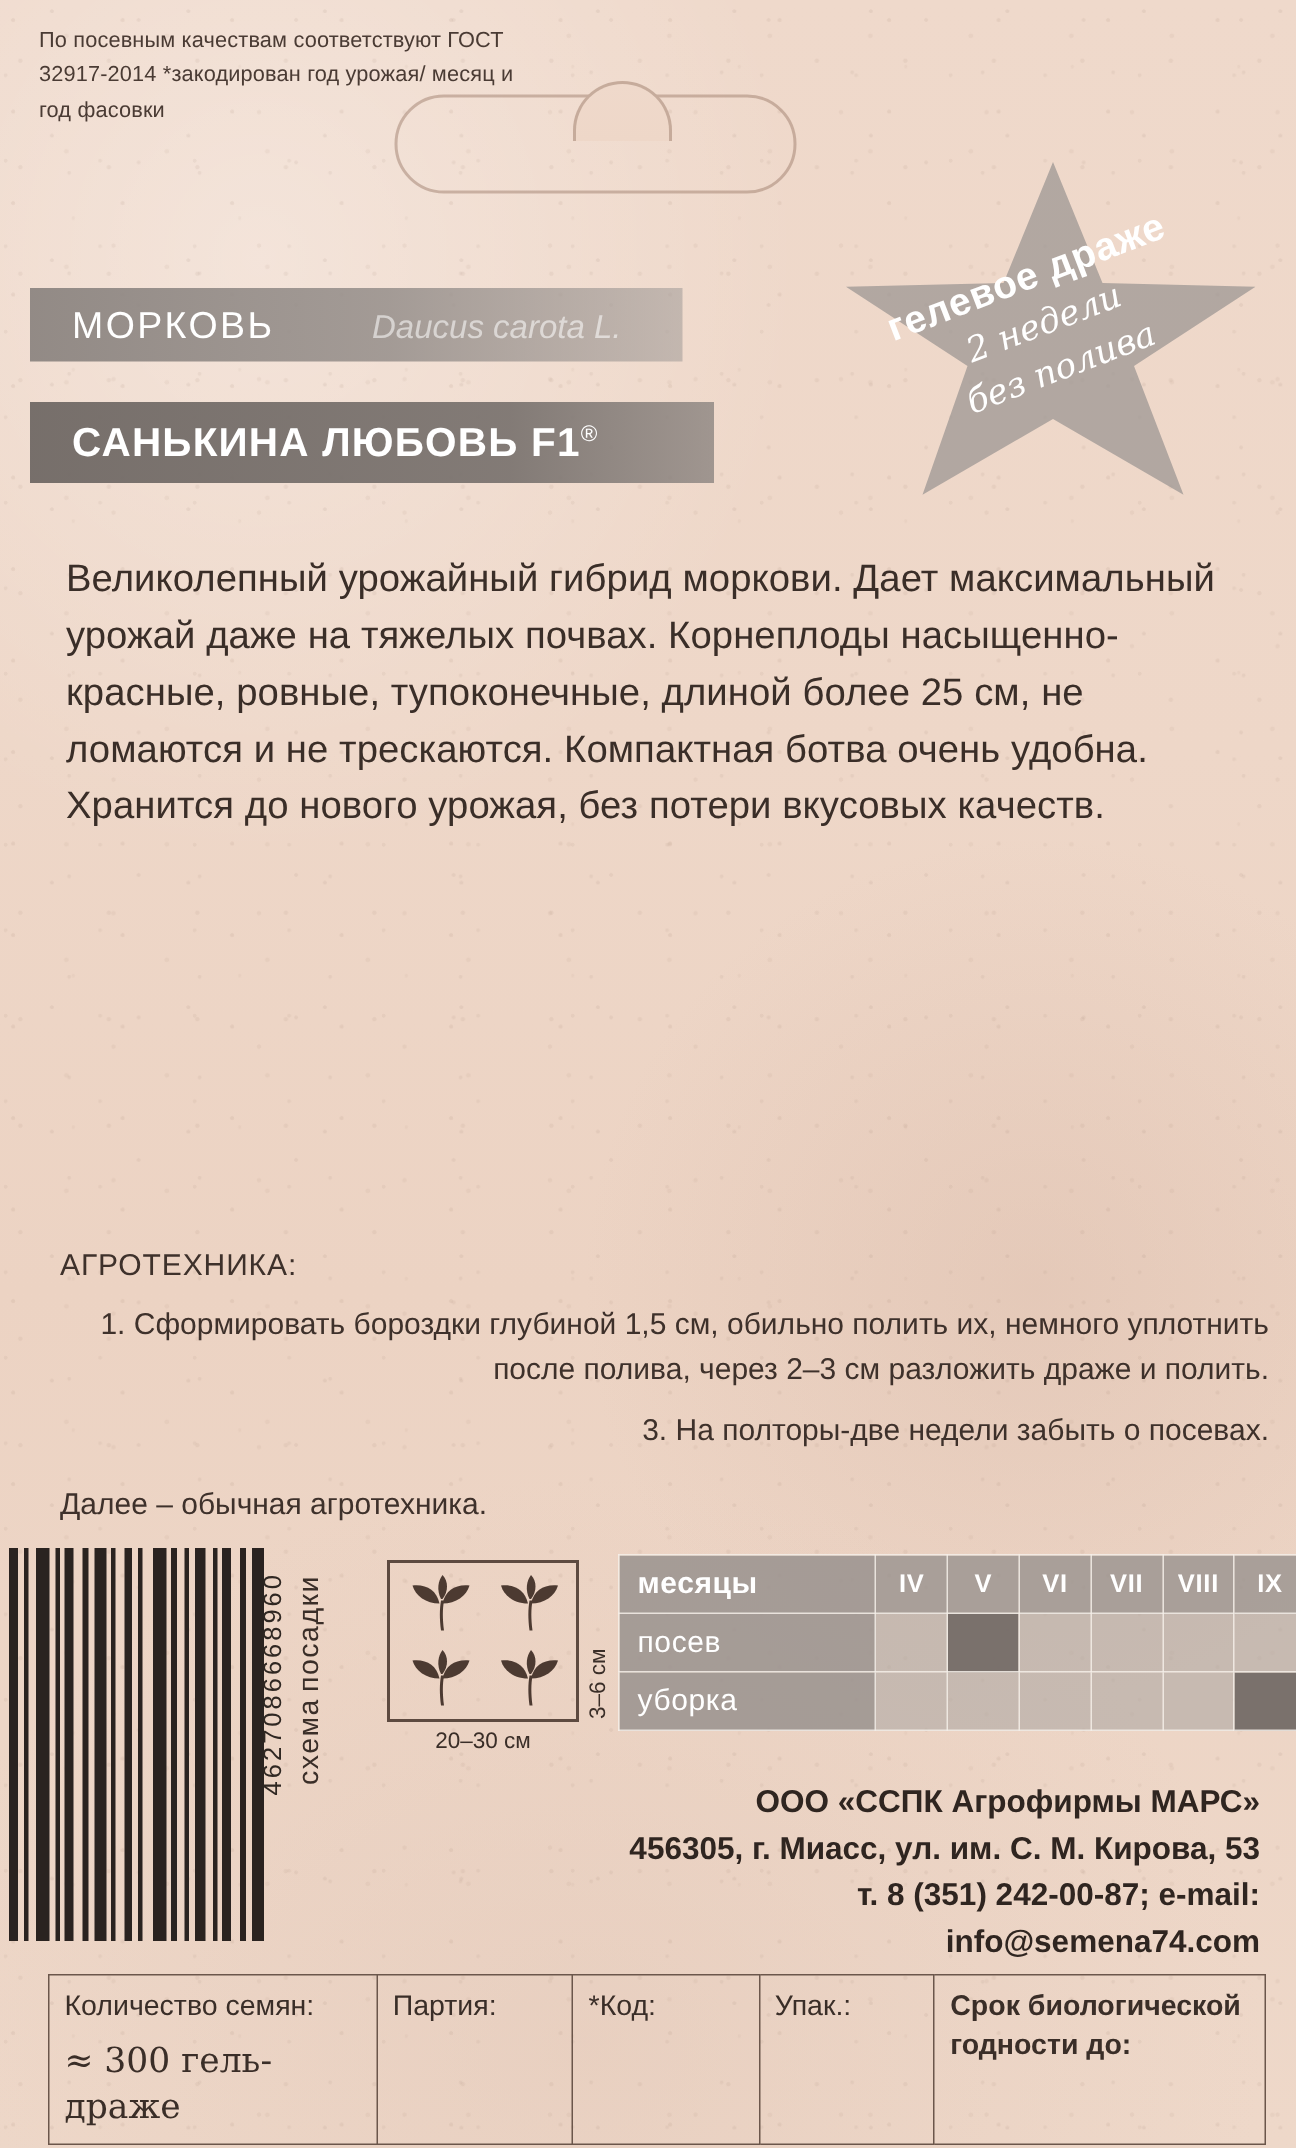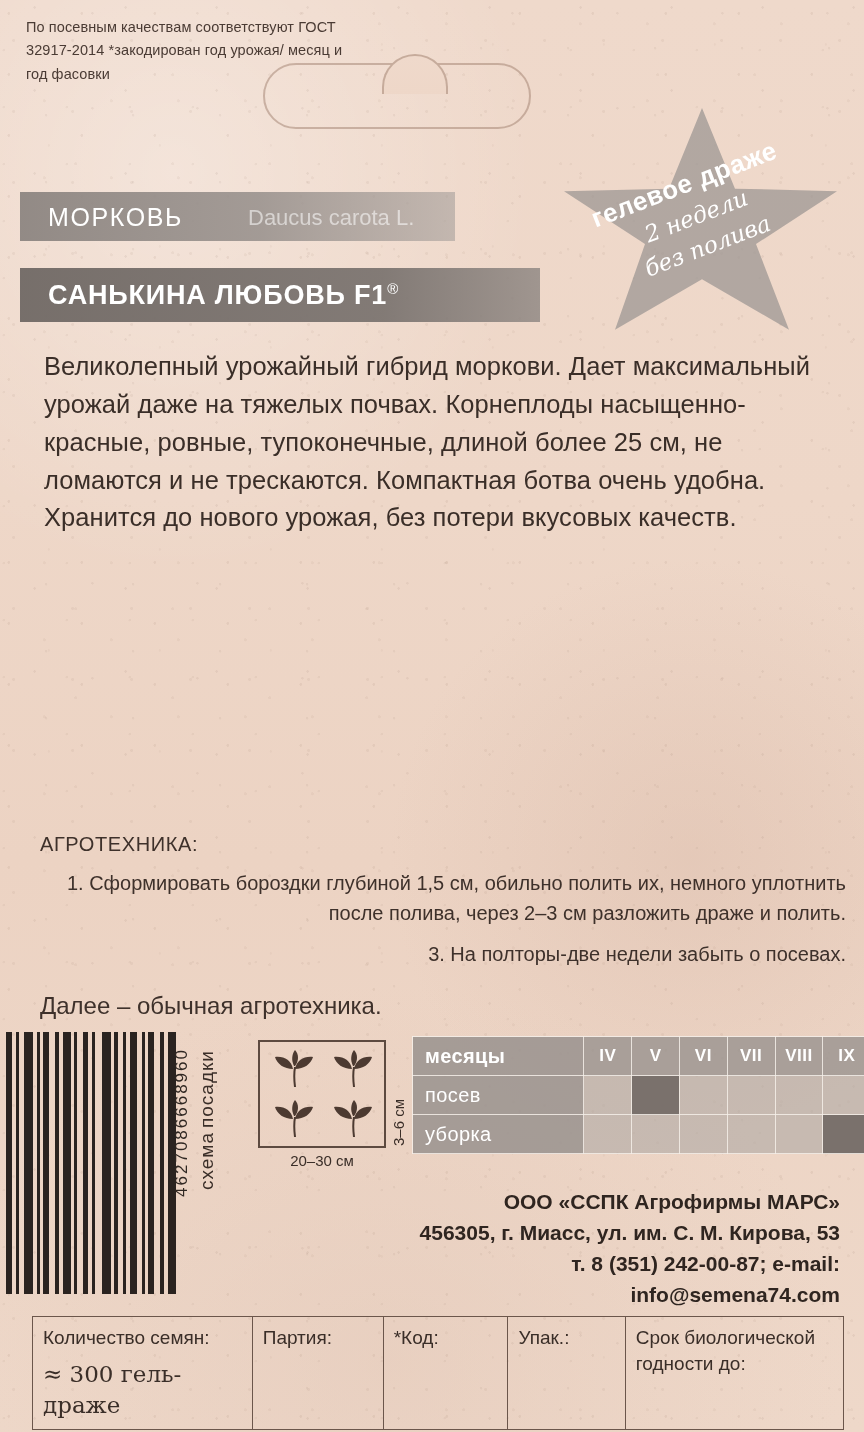--- a/index.html
+++ b/index.html
@@ -154,28 +154,29 @@
     top: 11px;
     font-size: 25px;
     letter-spacing: 1.6px;
     color: #ffffff;
   }
   .bar-crop .crop-lat {
     position: absolute;
     left: 228px;
     top: 13px;
     font-size: 22px;
+    font-style: italic;
     color: rgba(255,255,255,0.55);
     white-space: nowrap;
   }
   .bar-variety {
     position: absolute;
     left: 20px;
     top: 268px;
-    width: 520px;
+    width: 456px;
     height: 54px;
     background: linear-gradient(90deg, rgba(112,105,101,0.95) 0%, rgba(122,115,111,0.93) 70%, rgba(140,133,129,0.80) 100%);
   }
   .bar-variety .variety-name {
     position: absolute;
     left: 28px;
     top: 12px;
     font-size: 27px;
     font-weight: 700;
     letter-spacing: 0.8px;
@@ -185,21 +186,21 @@
   .bar-variety .variety-reg {
     font-size: 15px;
     vertical-align: super;
     font-weight: 400;
   }
 
   
   .desc {
     position: absolute;
     left: 44px;
-    top: 348px;
+    top: 368px;
     width: 790px;
     font-size: 25.5px;
     line-height: 1.485;
     color: #3a2e28;
     letter-spacing: 0.05px;
   }
 
   
   .novelty {
     position: absolute;
@@ -227,21 +228,21 @@
     font-size: 20px;
     line-height: 1.52;
     color: #3e312b;
   }
   .agro-list p { margin: 0 0 10px 0; text-align: right; }
   .agro-list p.pad { padding-left: 14px; }
   .agro-final {
     position: absolute;
     left: 40px;
     top: 992px;
-    font-size: 24px;
+    font-size: 20px;
     color: #3e312b;
   }
 
   
   .barcode {
     position: absolute;
     left: 6px;
     top: 1032px;
     width: 180px;
     height: 262px;
@@ -400,21 +401,21 @@
   .bottom-table td {
     border: 1px solid #6b564b;
     vertical-align: top;
     padding: 8px 10px;
     line-height: 1.35;
   }
   .bottom-table .qty { width: 232px; }
   .bottom-table .lot { width: 124px; }
   .bottom-table .code { width: 124px; margin-top: 40px; }
   .bottom-table .pack { width: 112px; }
-  .bottom-table .term { width: 220px; }
+  .bottom-table .term { width: 220px; font-weight: bold; }
   .qty-value {
     display: block;
     margin-top: 8px;
     font-size: 23px;
     font-family: "DejaVu Serif", serif;
   }
 </style>
 </head>
 <body>
 

